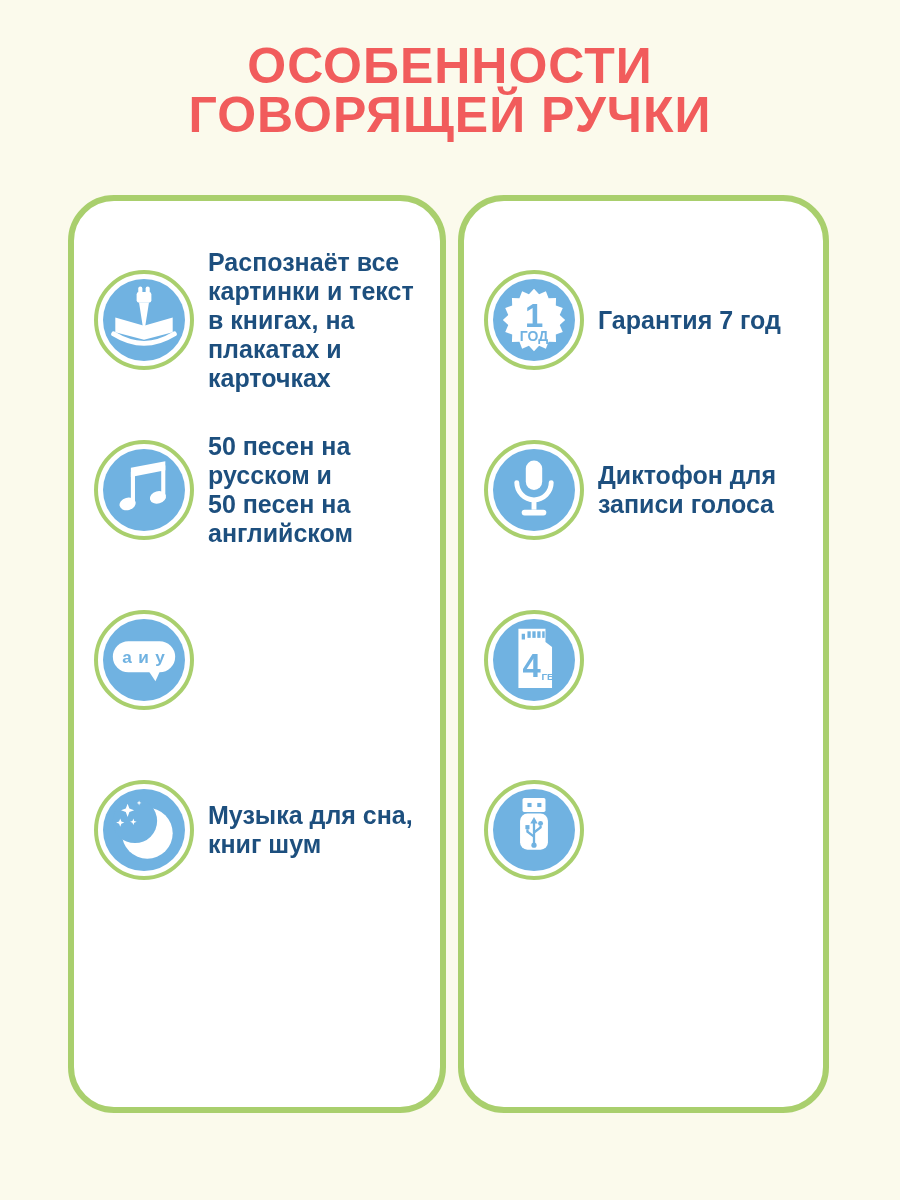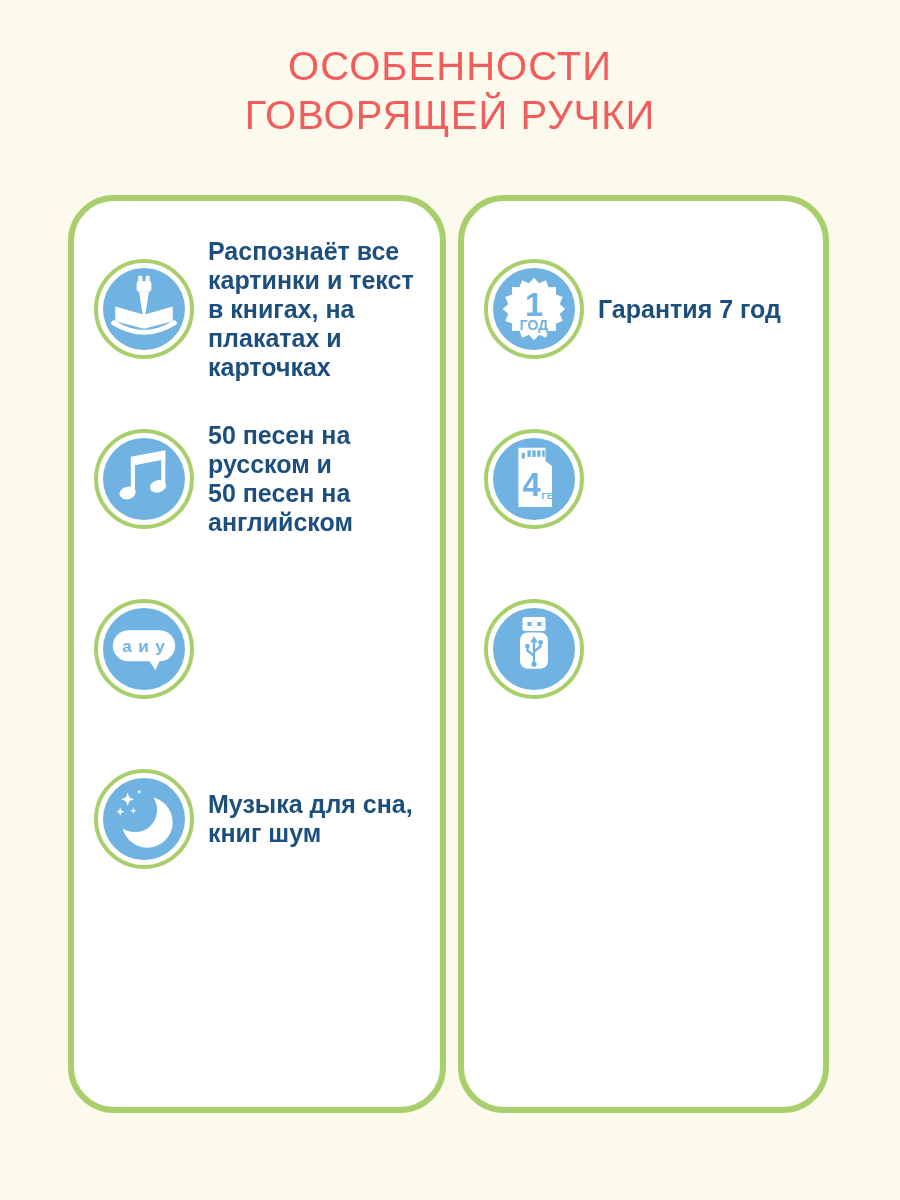--- a/index.html
+++ b/index.html
@@ -7,33 +7,33 @@
   body {
     position:relative;
     background:#FBFAEC;
     font-family:"Liberation Sans", sans-serif;
     overflow:hidden;
   }
   .title {
     padding-top:42px;
     text-align:center;
     color:#F15C5C;
-    font-weight:400;
-    font-size:40px;
+    font-weight:700;
+    font-size:50px;
     line-height:49px;
     letter-spacing:1px;
   }
   .card {
     position:absolute;
     top:195px;
     height:918px;
     background:#FFFFFF;
     border:6px solid #A9CF6D;
     border-radius:46px;
-    padding-top:23px;
+    padding-top:34px;
   }
   .card-left  { left:68px;  width:378px; }
   .card-right { left:458px; width:371px; }
   .row {
     display:flex;
     align-items:center;
     height:170px;
     padding-left:20px;
     gap:14px;
   }
@@ -151,20 +151,34 @@
           <polygon fill="#fff" points="50,12 56.2,18.6 64.5,14.9 67.8,23.4 76.9,23.1 76.6,32.2 85.1,35.5 81.4,43.8 88,50 81.4,56.2 85.1,64.5 76.6,67.8 76.9,76.9 67.8,76.6 64.5,85.1 56.2,81.4 50,88 43.8,81.4 35.5,85.1 32.2,76.6 23.1,76.9 23.4,67.8 14.9,64.5 18.6,56.2 12,50 18.6,43.8 14.9,35.5 23.4,32.2 23.1,23.1 32.2,23.4 35.5,14.9 43.8,18.6"></polygon>
           <text x="50" y="58" text-anchor="middle" font-family="Liberation Sans, sans-serif" font-weight="bold" font-size="40" fill="#70B2E1">1</text>
           <text x="50" y="75" text-anchor="middle" font-family="Liberation Sans, sans-serif" font-weight="bold" font-size="17" fill="#70B2E1">ГОД</text>
         </svg>
       </div>
     </div>
     <div class="feature-text">Гарантия 7 год</div>
   </div>
 
 
+  <div class="row">
+    <div class="icon-badge">
+      <div class="icon-disc">
+        <svg viewBox="0 0 100 100">
+          <rect x="40" y="14" width="20" height="36" rx="10" fill="#fff"></rect>
+          <path d="M29,41 a21,21 0 0 0 42,0" stroke="#fff" stroke-width="6" fill="none" stroke-linecap="round"></path>
+          <rect x="47" y="63" width="6" height="11" fill="#fff"></rect>
+          <rect x="35" y="74" width="30" height="7" rx="3.5" fill="#fff"></rect>
+        </svg>
+      </div>
+    </div>
+    <div class="feature-text">Диктофон для
+записи голоса</div>
+  </div>
 
   <div class="row">
     <div class="icon-badge">
       <div class="icon-disc">
         <svg viewBox="0 0 100 100">
           <path d="M31,12 H64 V28 L72,34 V84 H31 Z" fill="#fff"></path>
           <rect x="35" y="18" width="4" height="7" fill="#70B2E1"></rect>
           <rect x="42" y="15" width="4" height="8" fill="#70B2E1"></rect>
           <rect x="48" y="15" width="4" height="8" fill="#70B2E1"></rect>
           <rect x="54" y="15" width="4" height="8" fill="#70B2E1"></rect>

